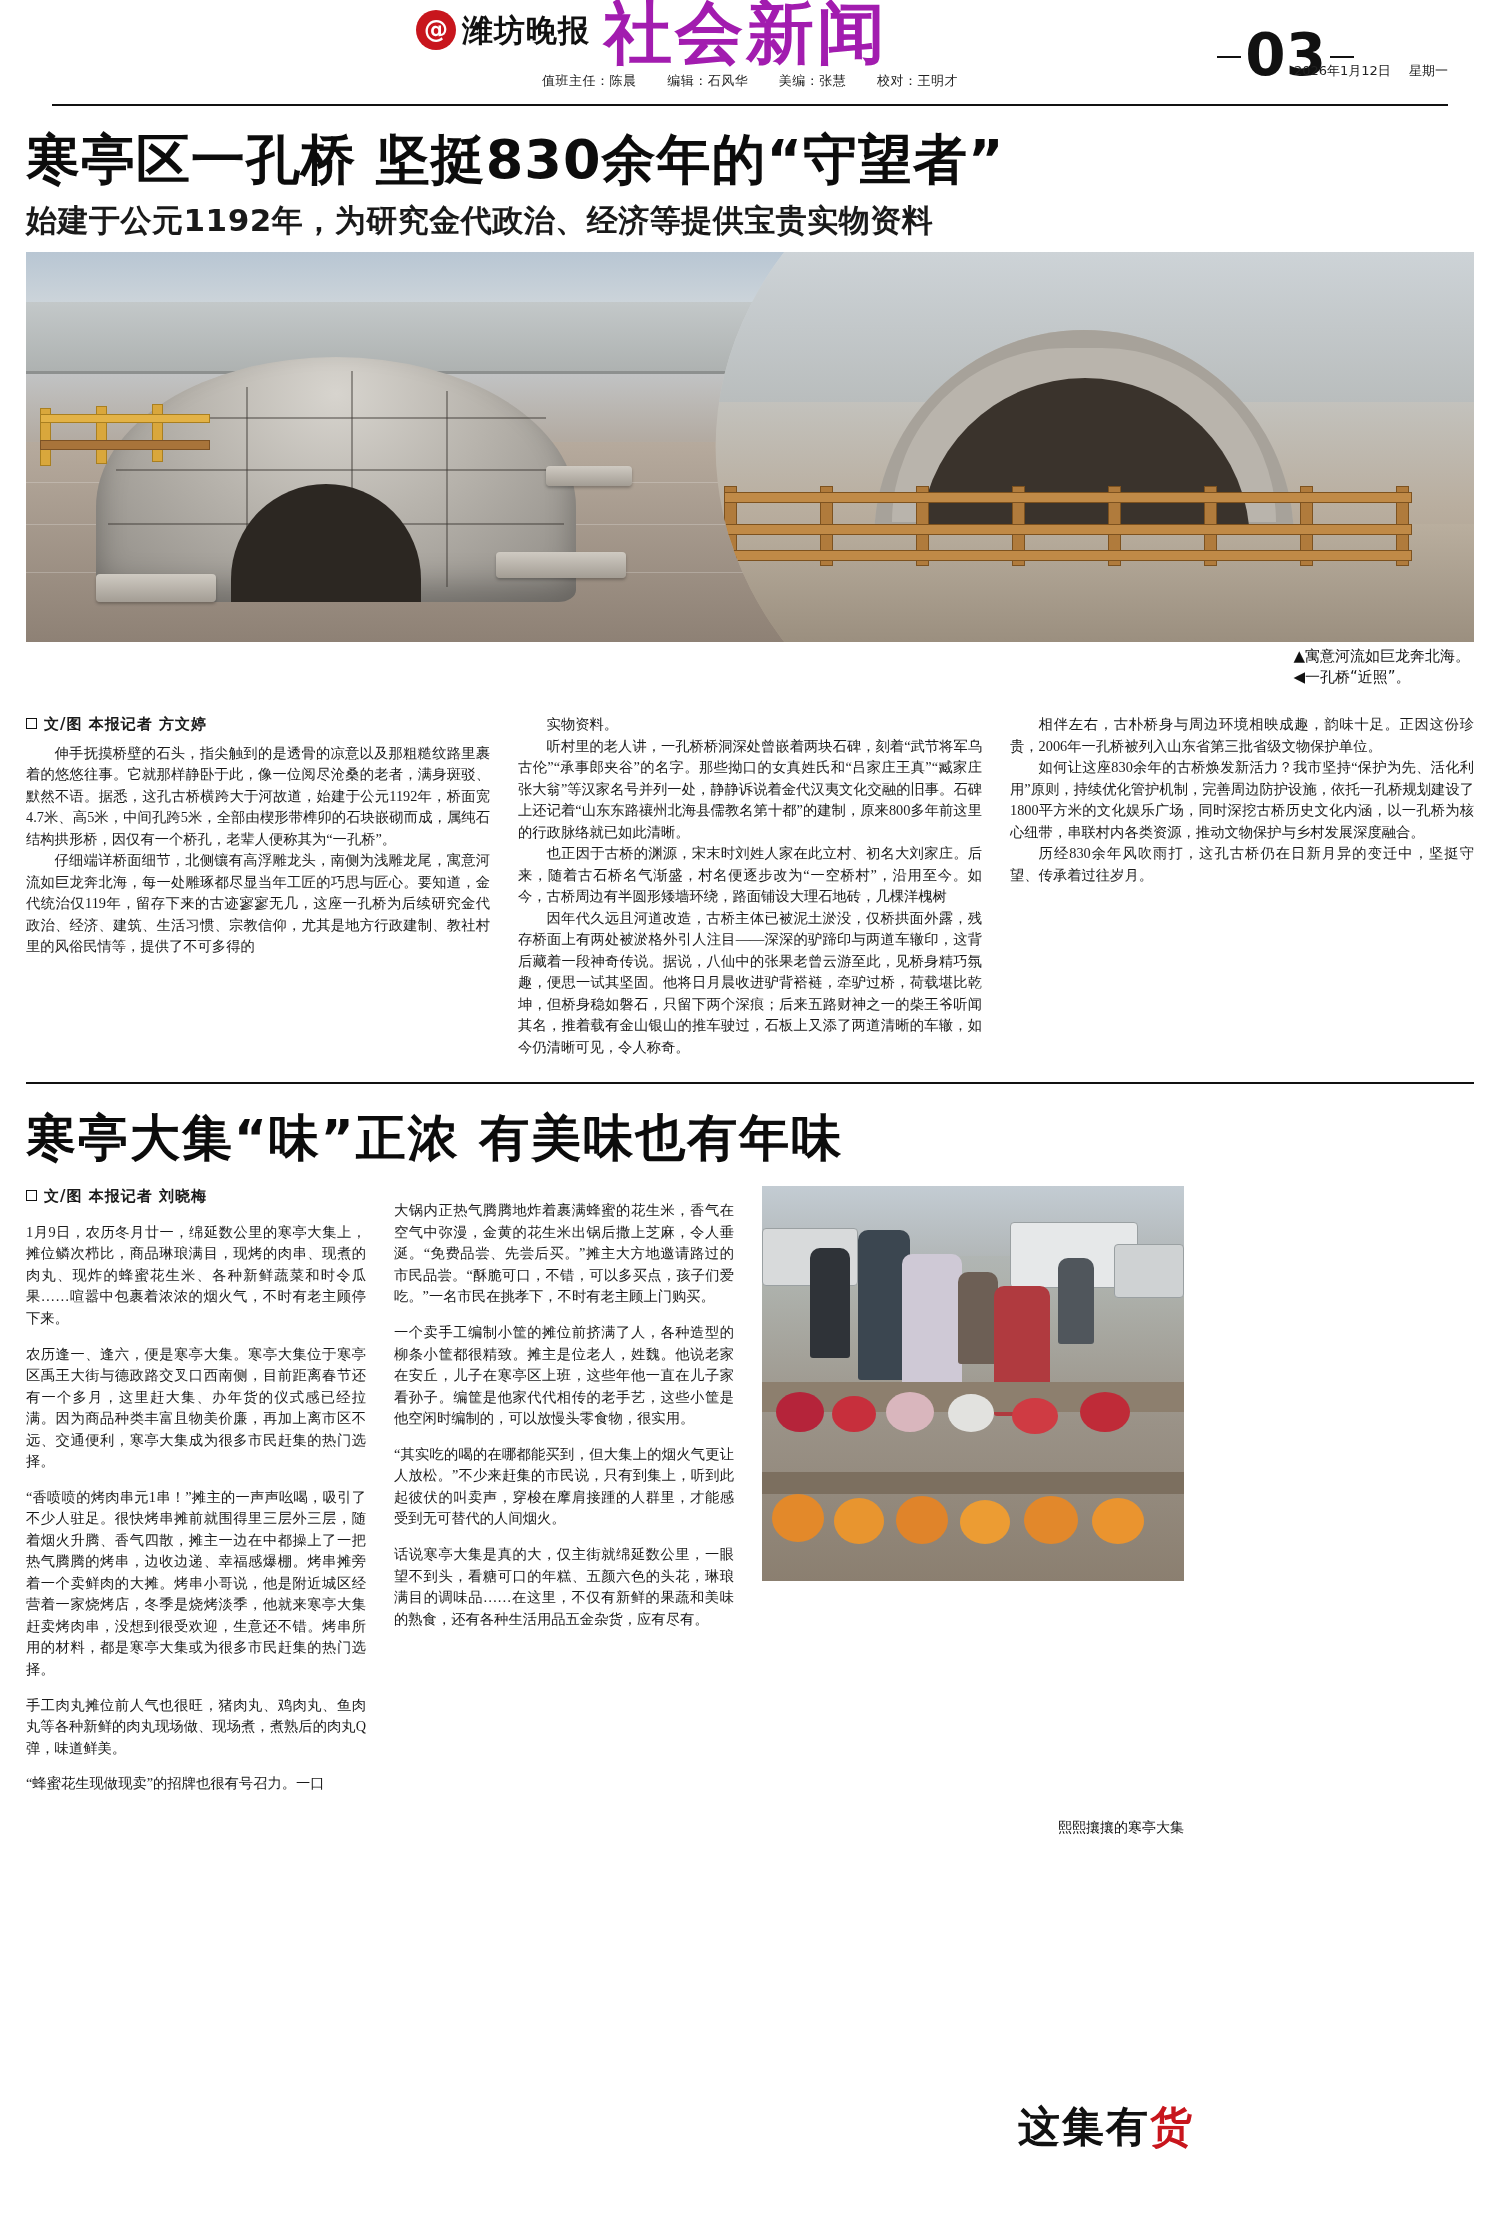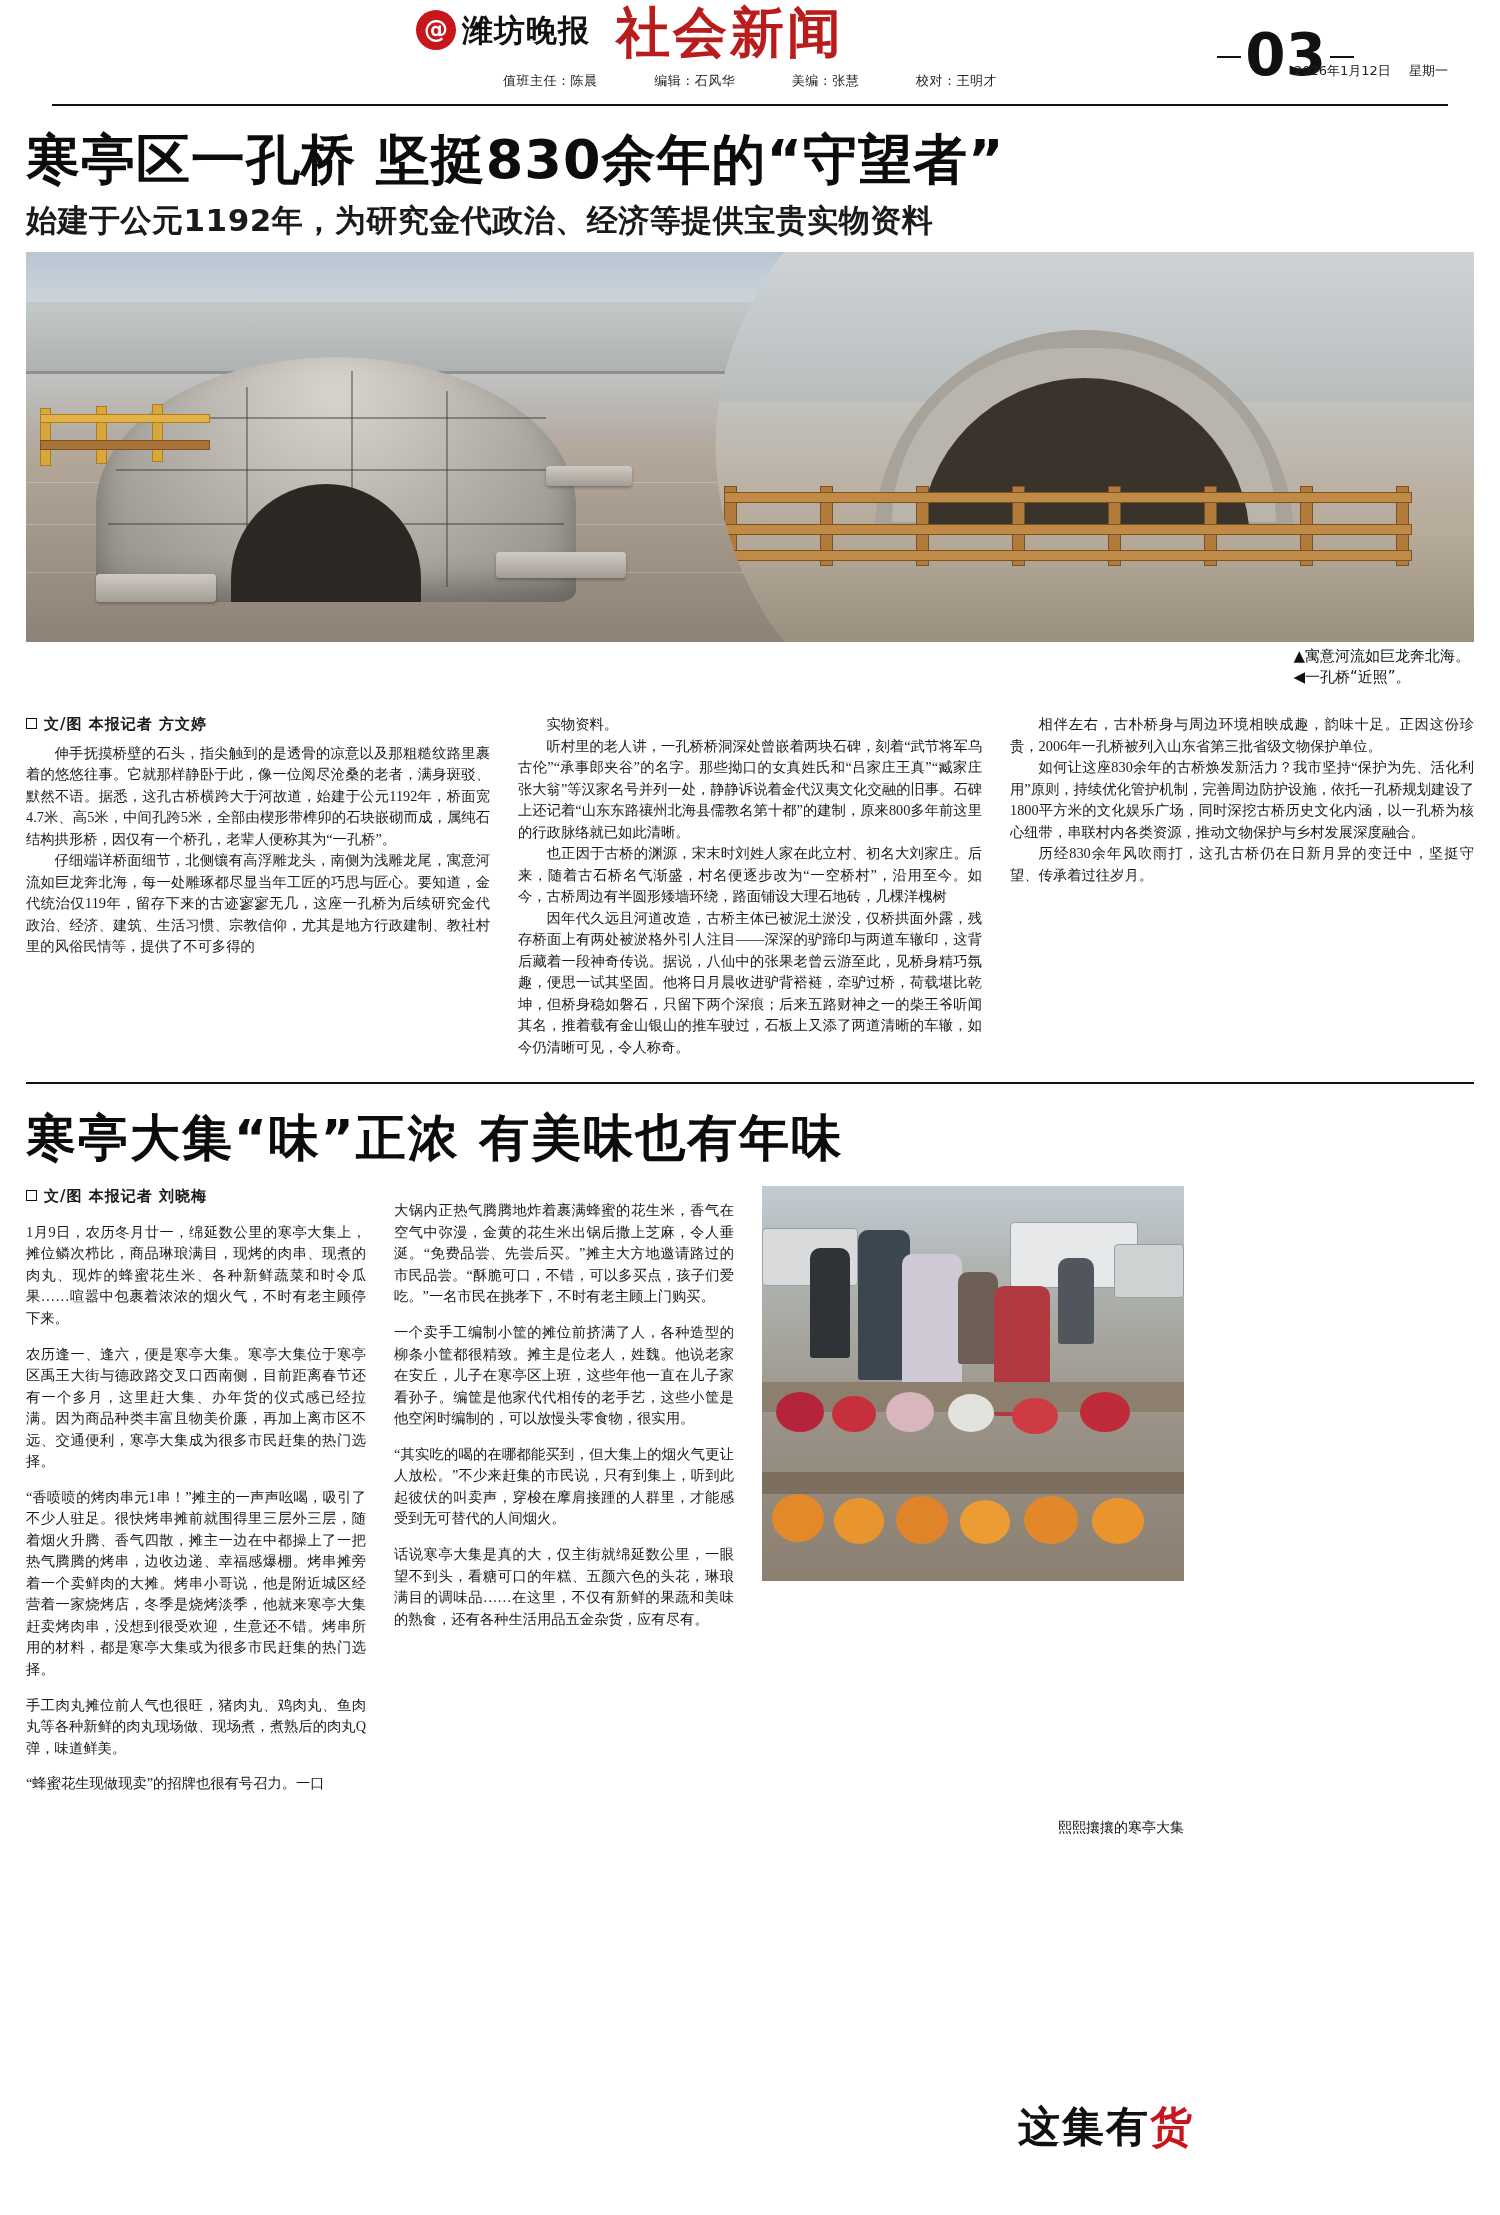--- a/index.html
+++ b/index.html
@@ -22,42 +22,42 @@
     width:40px; height:40px; border-radius:50%;
     background:#c8161d; color:#fff; display:flex; align-items:center; justify-content:center;
     font-size:24px; font-weight:bold; font-family:"DejaVu Sans", sans-serif;
     margin-right:6px;
   }
   .logo-text {
     font-size:31px; font-weight:bold; letter-spacing:1px;
     font-family:"DejaVu Sans", sans-serif; color:#111; line-height:40px;
   }
   .section-title {
-    font-size:54px; font-weight:bold; letter-spacing:3px;
-    font-family:"DejaVu Sans", sans-serif; color:#b91c1c;
-    margin-left:26px; line-height:46px;
+    font-size:68px; font-weight:bold; letter-spacing:3px;
+    font-family:"DejaVu Sans", sans-serif; color:#a21caf;
+    margin-left:14px; line-height:46px;
   }
   .pagenum {
     position:absolute; right:148px; top:26px;
     font-size:58px; font-weight:bold; color:#111;
     font-family:"DejaVu Sans", sans-serif; line-height:58px;
   }
   .pagenum-rule { position:absolute; right:120px; top:56px; width:24px; height:2px; background:#111; }
   .pagenum-rule2 { position:absolute; right:233px; top:56px; width:24px; height:2px; background:#111; }
   .dateline {
     position:absolute; right:26px; top:62px;
     font-size:13px; color:#222; font-family:"DejaVu Sans", sans-serif;
   }
   .dateline span { margin-left:14px; }
   .credits {
     position:absolute; left:0; right:0; top:72px;
     text-align:center; font-size:13px; color:#222;
     font-family:"DejaVu Sans", sans-serif; letter-spacing:0.5px;
   }
-  .credits span { margin:0 26px; }
+  .credits span { margin:0 13px; }
   .mast-rule { position:absolute; left:26px; right:26px; top:104px; height:2px; background:#111; }
 
   
   .headline-block { padding-top:22px; }
   h1.headline {
     margin:0; font-size:54px; line-height:60px; letter-spacing:1px;
     font-family:"DejaVu Sans", sans-serif; font-weight:bold; color:#0c0c0c;
   }
   .subhead {
     margin-top:12px; font-size:31px; line-height:36px; letter-spacing:0.5px;

